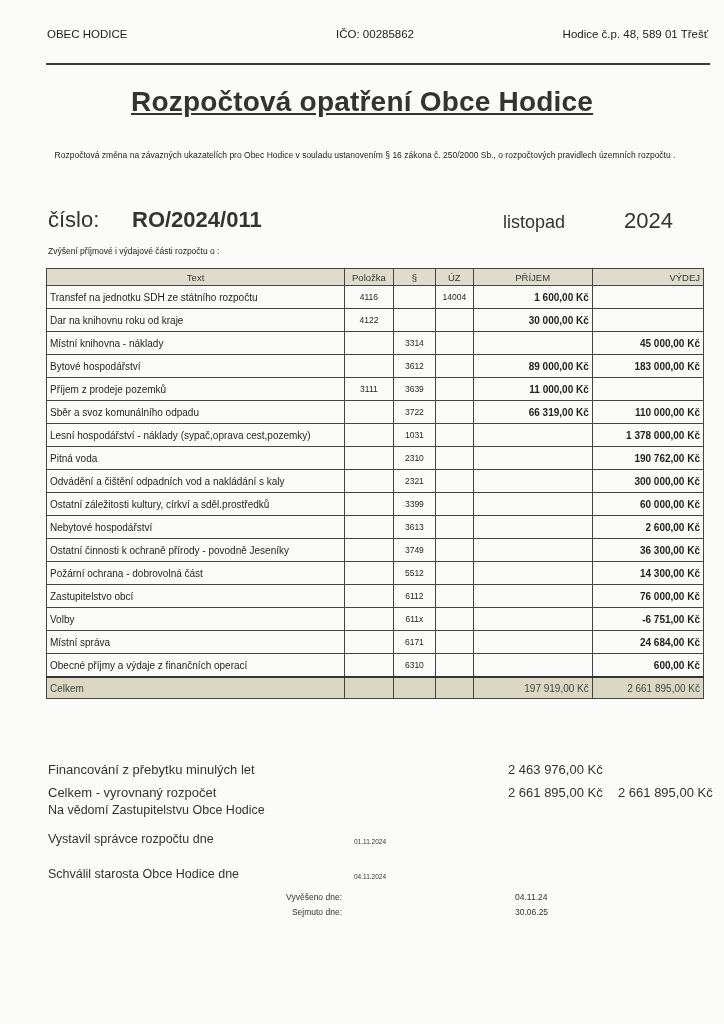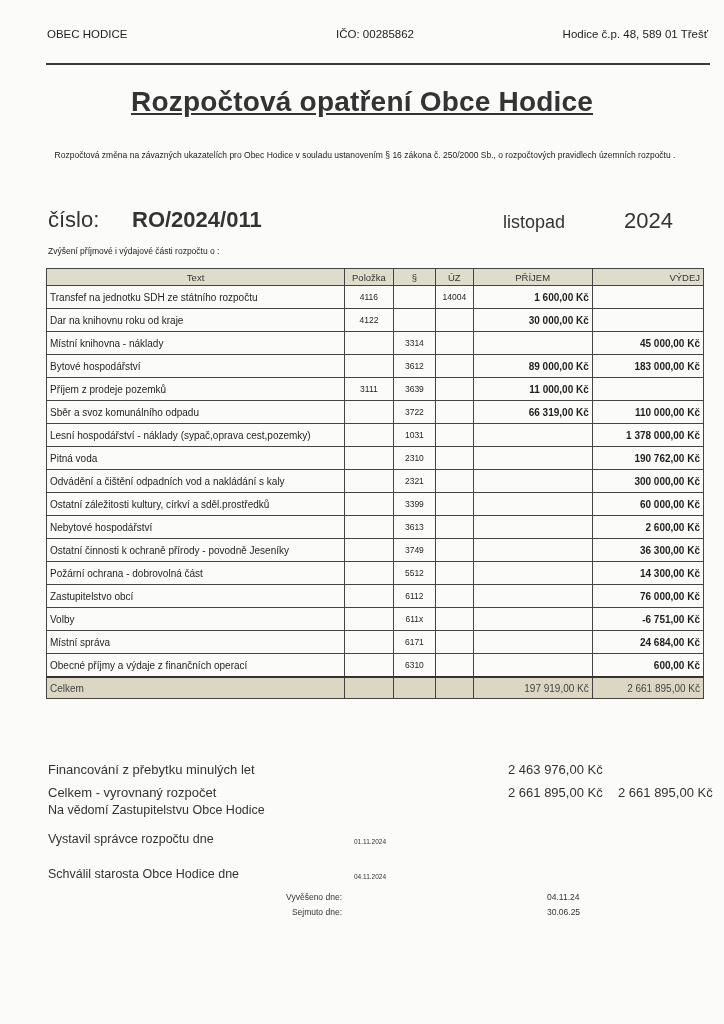--- a/index.html
+++ b/index.html
@@ -27,21 +27,21 @@
   .c-pol { width: 41px; text-align: center; font-size: 8.5px; }
   .c-par { width: 35px; text-align: center; font-size: 8.5px; }
   .c-uz { width: 30px; text-align: center; font-size: 8.5px; }
   .c-pri { width: 111px; text-align: right; font-weight: bold; }
   .c-vyd { width: 103px; text-align: right; font-weight: bold; }
   tr.total td { background: #dcd7c2; font-weight: normal; color: #444; height: 20px; }
   tr.total { border-top: 2px solid #333; border-radius: 6px; }
   .sum { font-size: 13px; color: #333; }
   .small { font-size: 6.5px; color: #333; }
   .sig { font-size: 12.5px; color: #333; }
-  .pub { font-size: 8.5px; color: #333; margin-left: 32px; }
+  .pub { font-size: 8.5px; color: #333; }
 </style>
 </head>
 <body>
 
 <div class="abs hdr" style="left:47px">OBEC HODICE</div>
 <div class="abs hdr" style="left:336px">IČO:  00285862</div>
 <div class="abs hdr" style="right:16px">Hodice č.p. 48,  589 01  Třešť</div>
 <div class="abs hline"></div>
 
 <div class="abs title">Rozpočtová opatření Obce Hodice</div>

